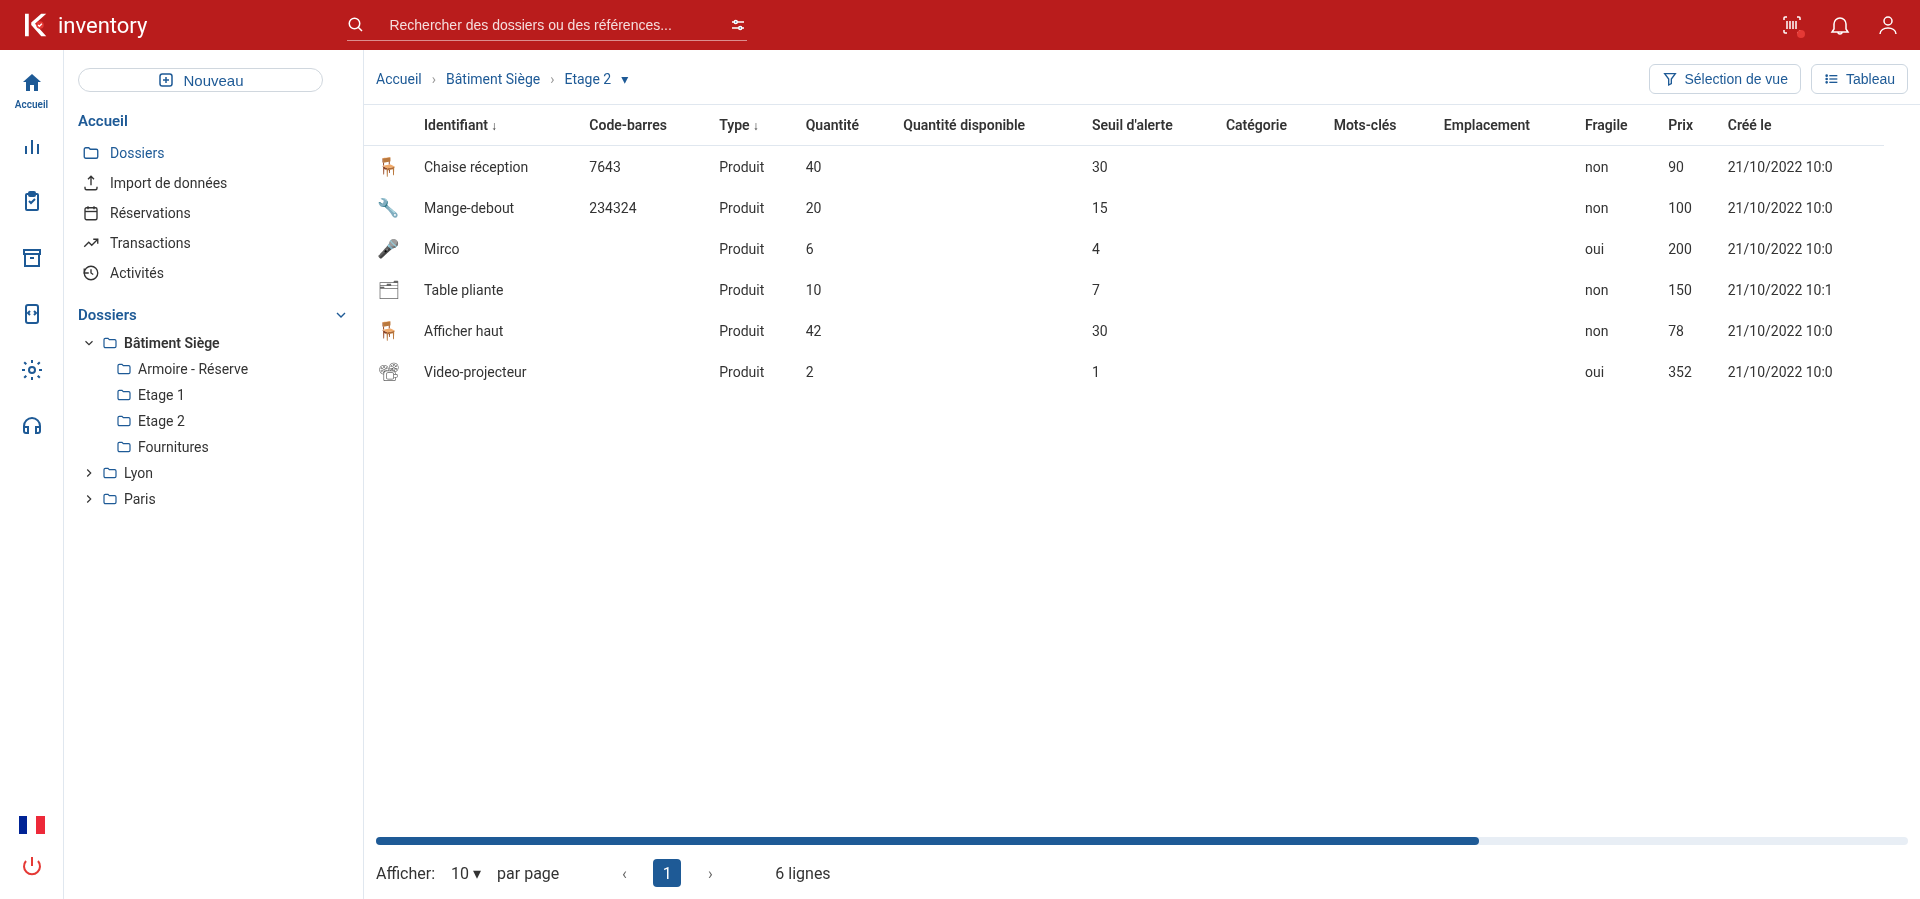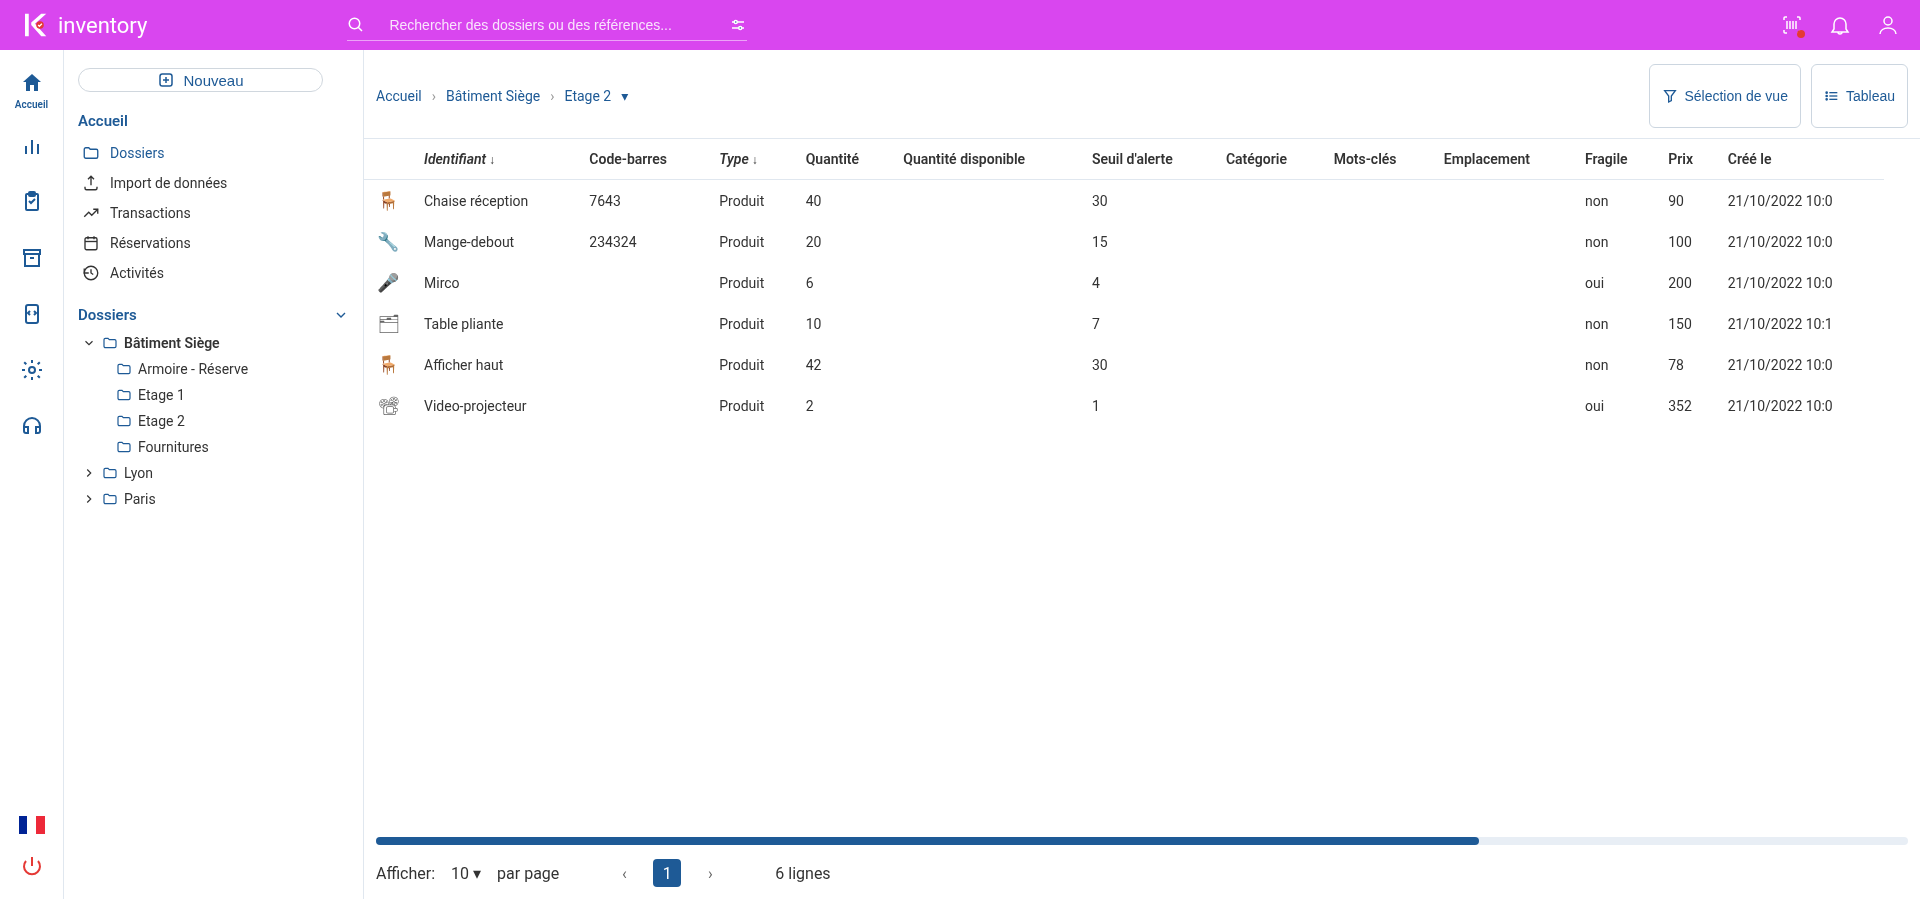--- a/index.html
+++ b/index.html
@@ -1,19 +1,19 @@
 <!DOCTYPE html>
 <html><head>
 <meta charset="utf-8">
 <style>
 * { box-sizing: border-box; margin: 0; padding: 0; }
 body { font-family: -apple-system, BlinkMacSystemFont, "Segoe UI", Roboto, Arial, sans-serif; font-size: 14px; color: #333; background: #fff; width: 1920px; height: 899px; overflow: hidden; }
 
 
-.header { background: #d946ef; height: 50px; display: flex; align-items: center; padding: 0 20px; color: #fff; }
+.header { background: #b91c1c; height: 50px; display: flex; align-items: center; padding: 0 20px; color: #fff; }
 .logo { display: flex; align-items: center; font-size: 22px; font-weight: 400; margin-right: 200px; }
 .logo-mark { width: 30px; height: 30px; margin-right: 8px; }
 .search-box { display: flex; align-items: center; border-bottom: 1px solid rgba(255,255,255,0.5); padding: 6px 0; width: 400px; }
 .search-box input { background: transparent; border: none; color: #fff; font-size: 14px; flex: 1; margin-left: 24px; outline: none; }
 .search-box input::placeholder { color: rgba(255,255,255,0.85); }
 .header-right { margin-left: auto; display: flex; align-items: center; gap: 24px; }
 .header-icon { width: 24px; height: 24px; cursor: pointer; position: relative; }
 .notif-dot { position: absolute; width: 8px; height: 8px; background: #e53935; border-radius: 50%; bottom: -1px; right: -1px; }
 
 
@@ -50,28 +50,28 @@
 .tree-row svg.fold { width: 14px; height: 14px; }
 .tree-row svg.folder { width: 16px; height: 16px; color: #1e5a96; }
 .tree-children { margin-left: 34px; }
 
 
 .main { flex: 1; padding: 14px 0 12px 0; display: flex; flex-direction: column; overflow: hidden; }
 .topbar { display: flex; align-items: center; justify-content: space-between; padding: 0 12px 10px 12px; }
 .breadcrumb { display: flex; align-items: center; gap: 10px; font-size: 14px; color: #1e5a96; }
 .breadcrumb .bc-sep { color: #999; }
 .view-buttons { display: flex; gap: 10px; }
-.btn-view { display: flex; align-items: center; gap: 6px; border: 1px solid #ccd6e0; border-radius: 6px; padding: 23px 12px; cursor: pointer; background: #fff; color: #1e5a96; font-size: 14px; }
+.btn-view { display: flex; align-items: center; gap: 6px; border: 1px solid #ccd6e0; border-radius: 6px; padding: 6px 12px; cursor: pointer; background: #fff; color: #1e5a96; font-size: 14px; }
 .btn-view svg { width: 16px; height: 16px; }
 
 
 .table-wrap { flex: 1; overflow: auto; border-top: 1px solid #e0e7ef; }
 table { border-collapse: collapse; width: 1520px; }
 th { text-align: left; font-weight: 600; font-size: 14px; padding: 12px 10px; border-bottom: 1px solid #e0e7ef; white-space: nowrap; }
-th.sortable { cursor: pointer; font-style: italic; }
+th.sortable { cursor: pointer; }
 th .arrow { font-size: 12px; margin-left: 3px; }
 td { padding: 10px 10px; font-size: 14px; white-space: nowrap; }
 td.thumb { width: 50px; text-align: center; font-size: 18px; color: #666; }
 
 .hscroll { height: 8px; margin: 4px 12px 8px 12px; background: #e8eef5; border-radius: 4px; position: relative; }
 .hscroll-thumb { position: absolute; left: 0; top: 0; bottom: 0; width: 72%; background: #1e5a96; border-radius: 4px; }
 
 
 .pager { display: flex; align-items: center; gap: 16px; padding: 6px 12px 0 12px; font-size: 16px; }
 .pager .select { display: flex; align-items: center; gap: 4px; cursor: pointer; }
@@ -208,33 +208,33 @@
       <span>Dossiers</span>
     </div>
     <div class="side-link">
       <svg viewBox="0 0 24 24" fill="none" stroke="currentColor" stroke-width="1.8">
           <path d="M12 3v12M8 7l4-4 4 4M4 17v2a2 2 0 002 2h12a2 2 0 002-2v-2"></path>
         </svg>
       <span>Import de données</span>
     </div>
     <div class="side-link">
       <svg viewBox="0 0 24 24" fill="none" stroke="currentColor" stroke-width="1.8">
-          <polyline points="3 17 9 11 13 15 21 7"></polyline>
-          <polyline points="15 7 21 7 21 13"></polyline>
-        </svg>
-      <span>Transactions</span>
-    </div>
-    <div class="side-link">
-      <svg viewBox="0 0 24 24" fill="none" stroke="currentColor" stroke-width="1.8">
           <rect x="4" y="5" width="16" height="16" rx="2"></rect>
           <line x1="4" y1="10" x2="20" y2="10"></line>
           <line x1="8" y1="3" x2="8" y2="7"></line>
           <line x1="16" y1="3" x2="16" y2="7"></line>
         </svg>
       <span>Réservations</span>
+    </div>
+    <div class="side-link">
+      <svg viewBox="0 0 24 24" fill="none" stroke="currentColor" stroke-width="1.8">
+          <polyline points="3 17 9 11 13 15 21 7"></polyline>
+          <polyline points="15 7 21 7 21 13"></polyline>
+        </svg>
+      <span>Transactions</span>
     </div>
     <div class="side-link">
       <svg viewBox="0 0 24 24" fill="none" stroke="currentColor" stroke-width="1.8">
           <path d="M3 12a9 9 0 109-9 9 9 0 00-9 9zM12 7v5l3 2"></path>
           <polyline points="3 6 3 12 9 12"></polyline>
         </svg>
       <span>Activités</span>
     </div>
 
     <div class="side-section-header">

